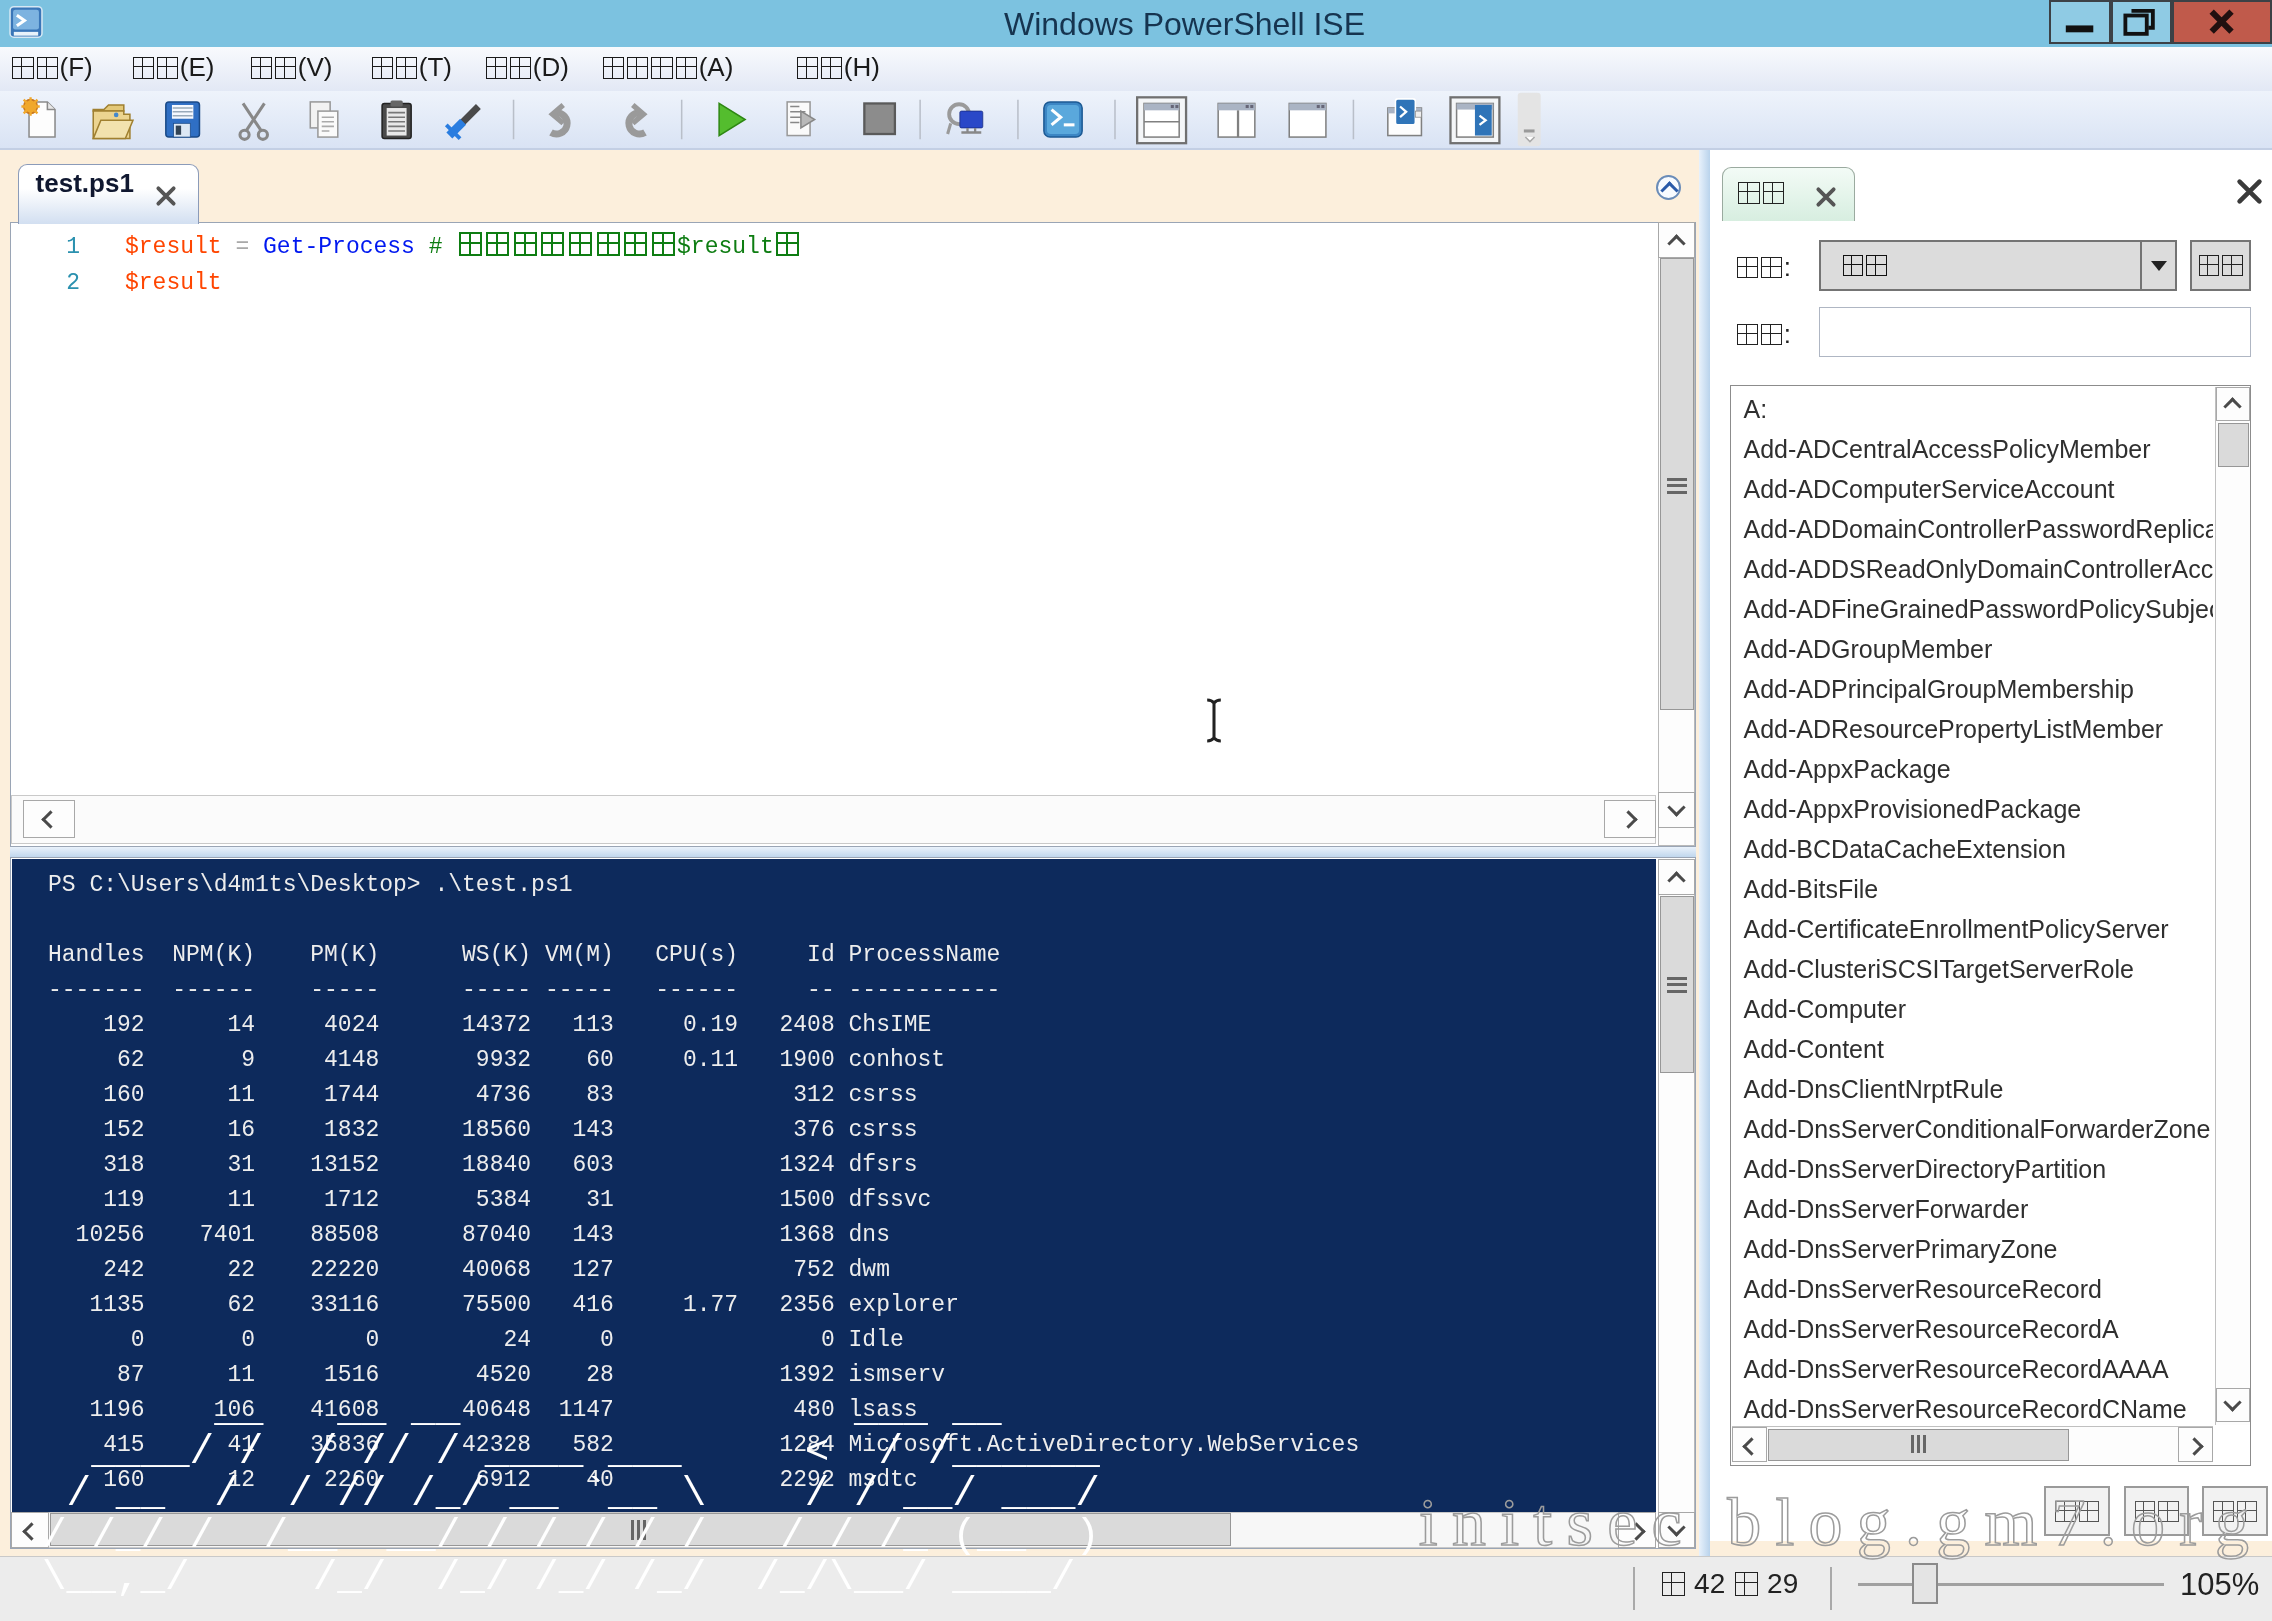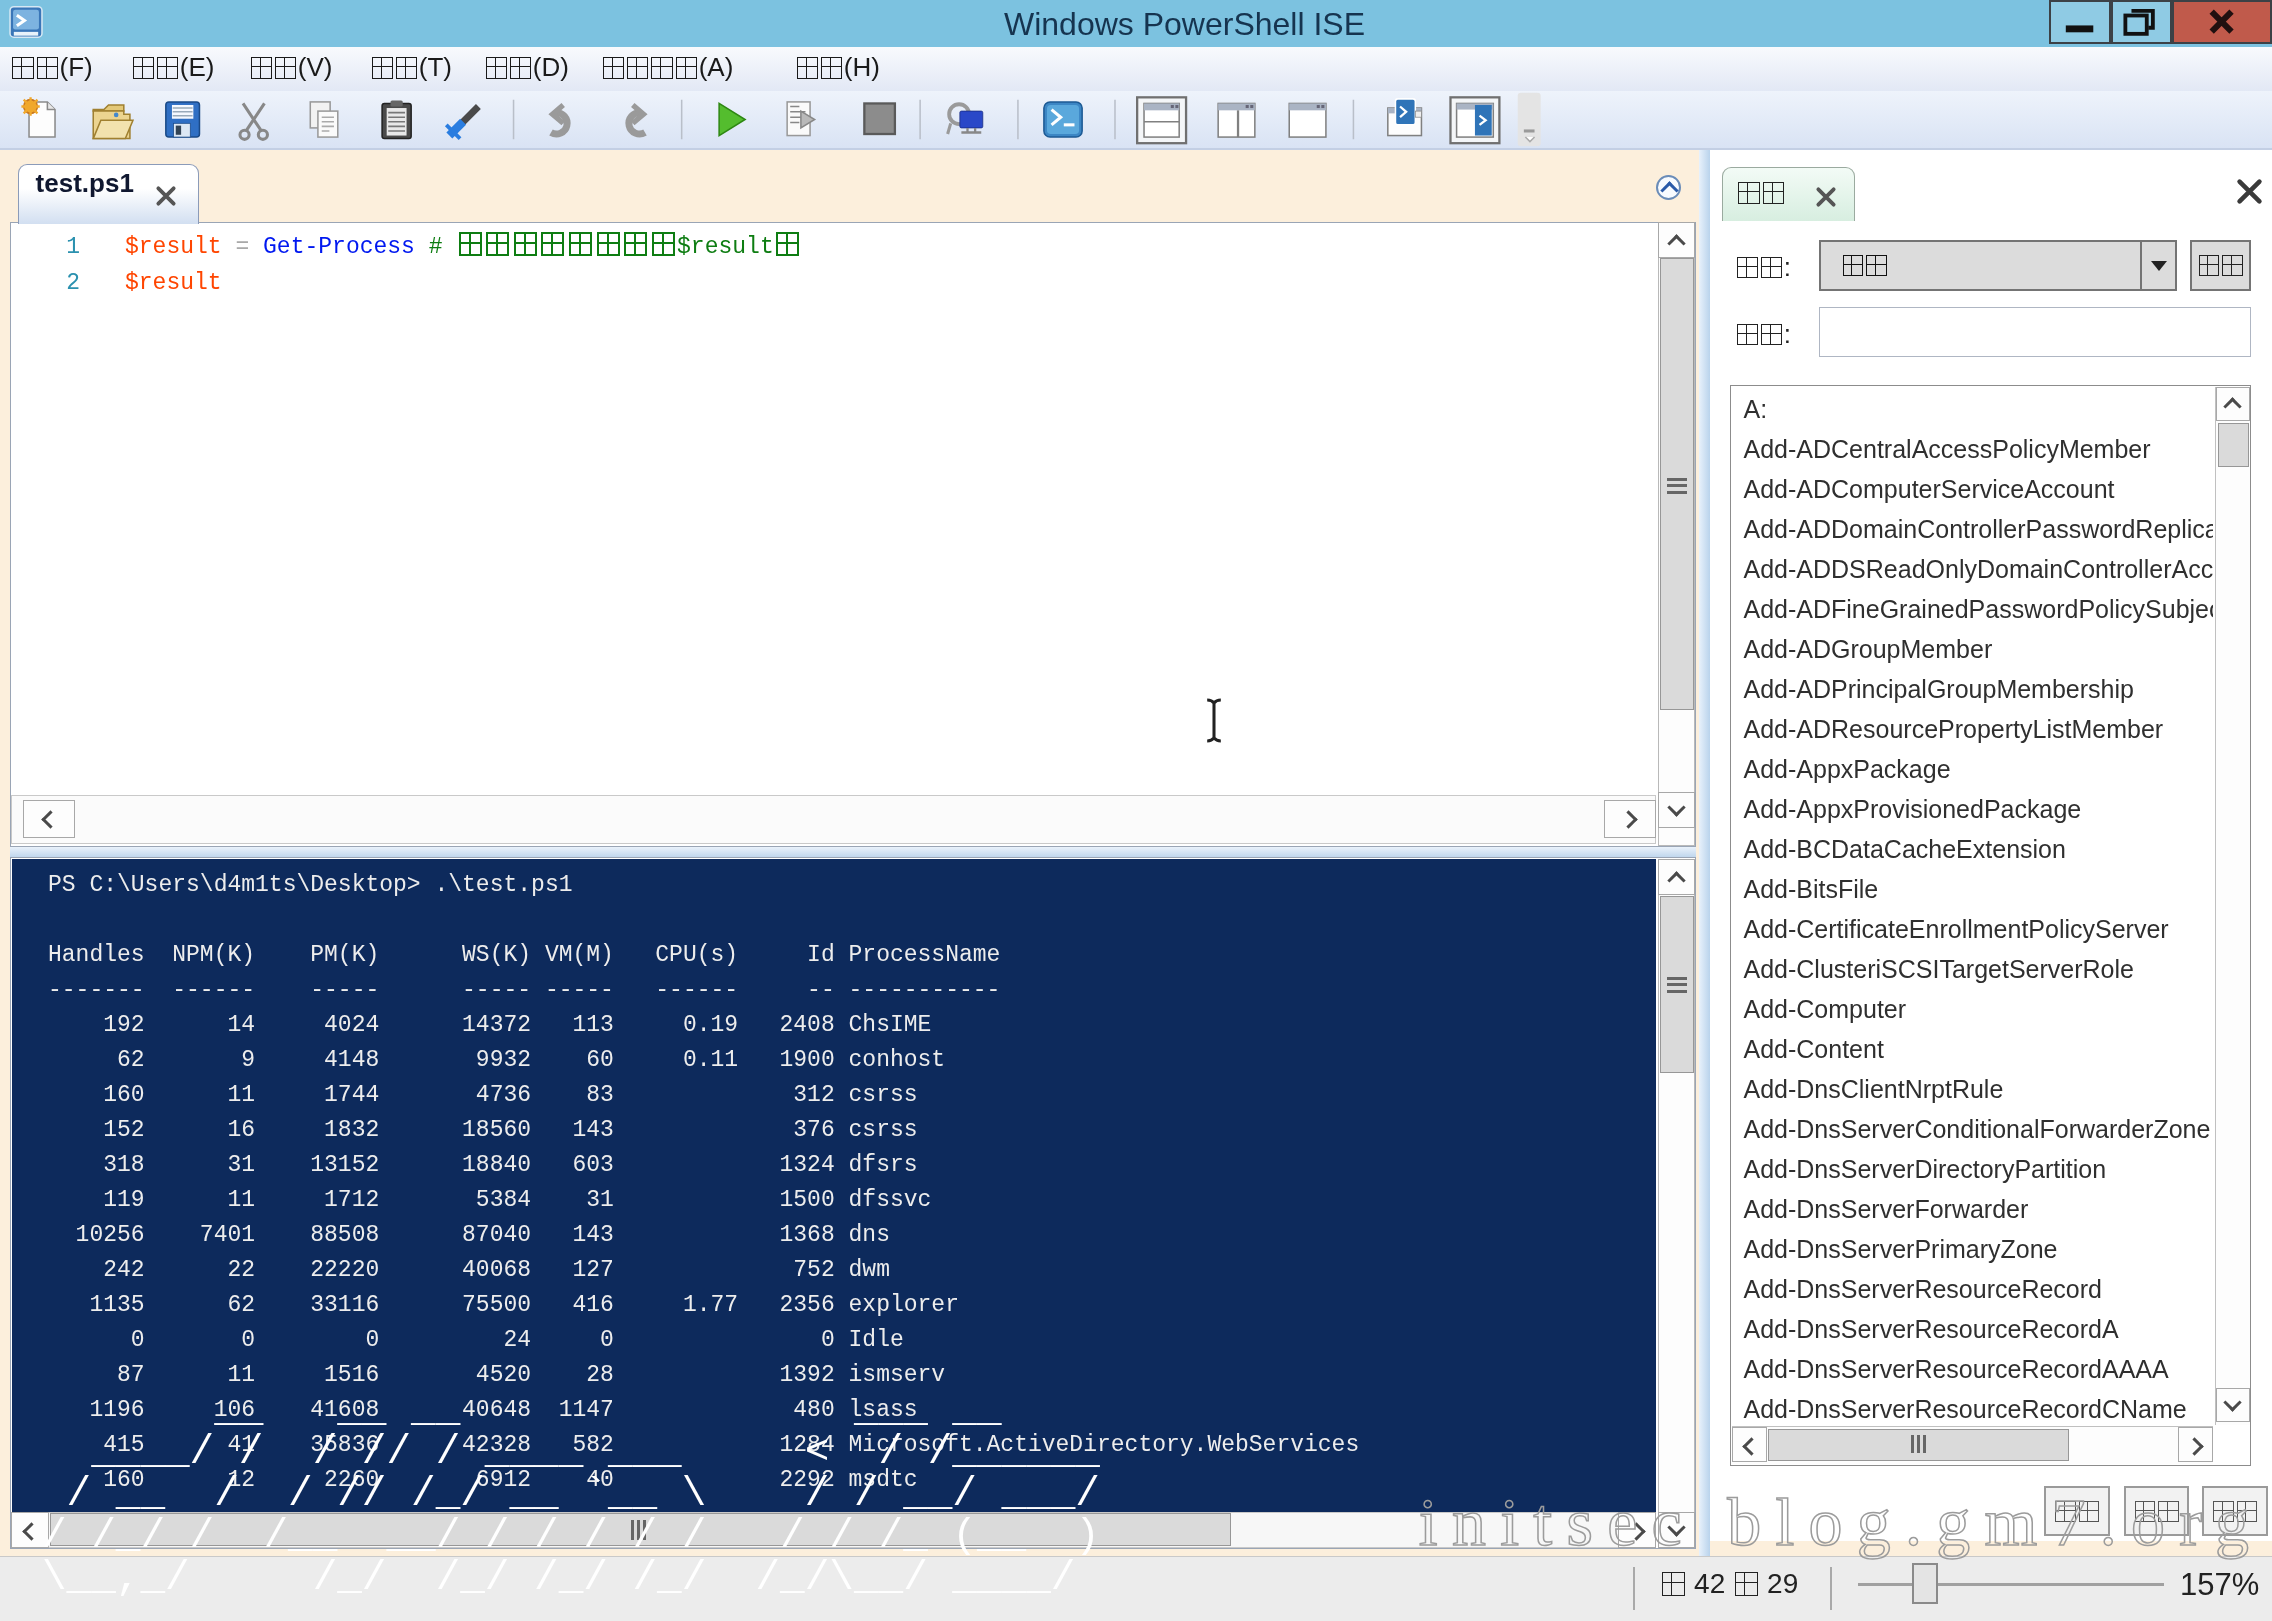--- a/index.html
+++ b/index.html
@@ -355,21 +355,21 @@
   </div>
 <div class="abs pbtn" style="left:2044px;width:66px;"><span style="position:relative;top:8.4px;"><span class="hz"></span><span class="hz"></span></span></div>
 <div class="abs pbtn" style="left:2124px;width:65px;"><span style="position:relative;top:8.4px;"><span class="hz"></span><span class="hz"></span></span></div>
 <div class="abs pbtn" style="left:2202px;width:66px;"><span style="position:relative;top:8.4px;"><span class="hz"></span><span class="hz"></span></span></div>
 <div class="abs" id="statusbar"></div>
 <div class="abs ssep" style="left:1633px;"></div>
 <div class="abs" style="left:1660px;top:1568px;font-size:28px;color:#222;z-index:2;"><span class="hz"></span> 42 <span class="hz"></span> 29</div>
 <div class="abs ssep" style="left:1830px;"></div>
 <div class="abs" style="left:1858px;top:1583px;width:306px;height:3.1px;background:#a0a0a0;z-index:2;"></div>
 <div class="abs" style="left:1912px;top:1563px;width:26px;height:41px;background:#e4e4e4;border:2.3px solid #8a8a8a;box-sizing:border-box;z-index:3;"></div>
-<div class="abs" style="left:2180px;top:1567px;font-size:31px;color:#222;z-index:2;">157%</div>
+<div class="abs" style="left:2180px;top:1567px;font-size:31px;color:#222;z-index:2;">105%</div>
 <div class="abs" id="wm1">       __   __ __                ___ __
   ____/ /  / // / ____ ___     &lt;  / /______
  / __  /  / // /_/ __ `__ \    / / __/ ___/
 / /_/ /  /__  __/ / / / / /   / / /_ (__  )
 \__,_/     /_/  /_/ /_/ /_/  /_/\__/ ____/</div>
 <svg class="abs" id="wm2" width="902" height="145" viewBox="0 0 1180 190" style="left:1412px;top:1476px;">
  <text x="8" y="90" font-family="Liberation Serif" font-size="89" letter-spacing="18.7" fill="none" stroke="#9c9c9c" stroke-width="2">initsec blog.gm7.org</text>
 </svg>
 <svg class="abs" id="cursor" width="26" height="47" viewBox="0 0 34 62">
  <path d="M8 4 Q14 4 17 8 Q20 4 26 4 M17 8 V54 M8 58 Q14 58 17 54 Q20 58 26 58" fill="none" stroke="#222" stroke-width="4"></path>

